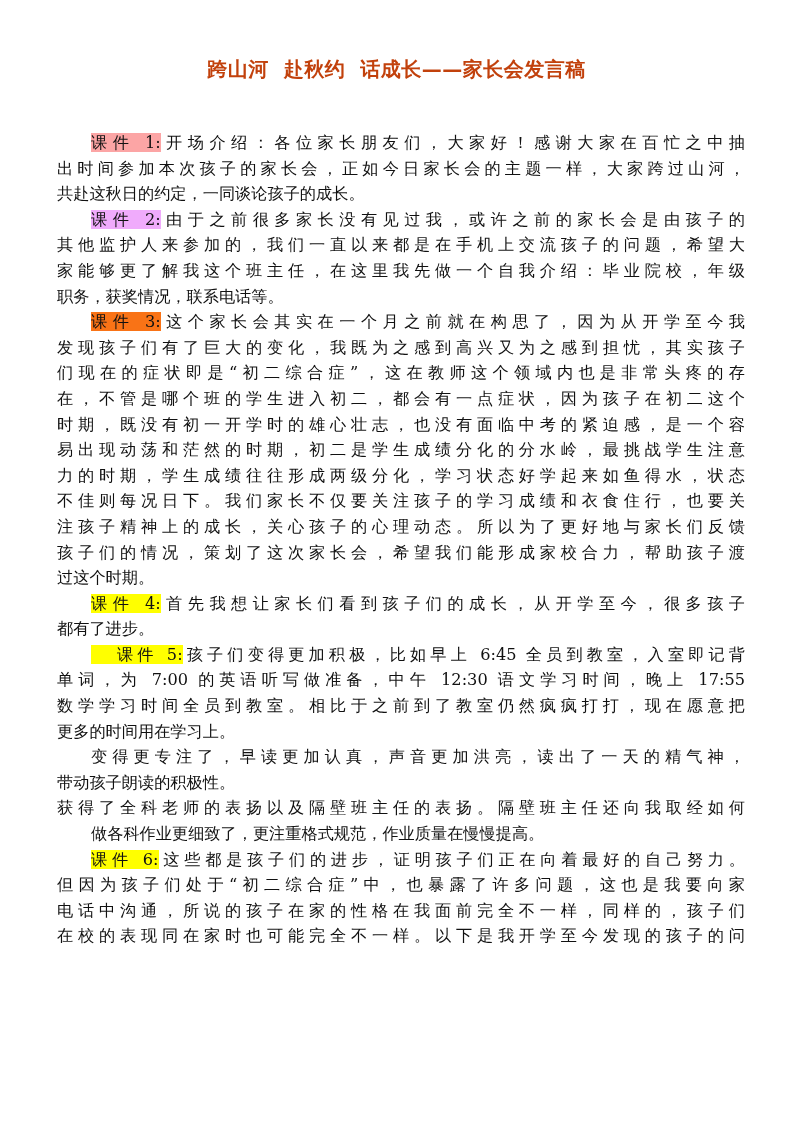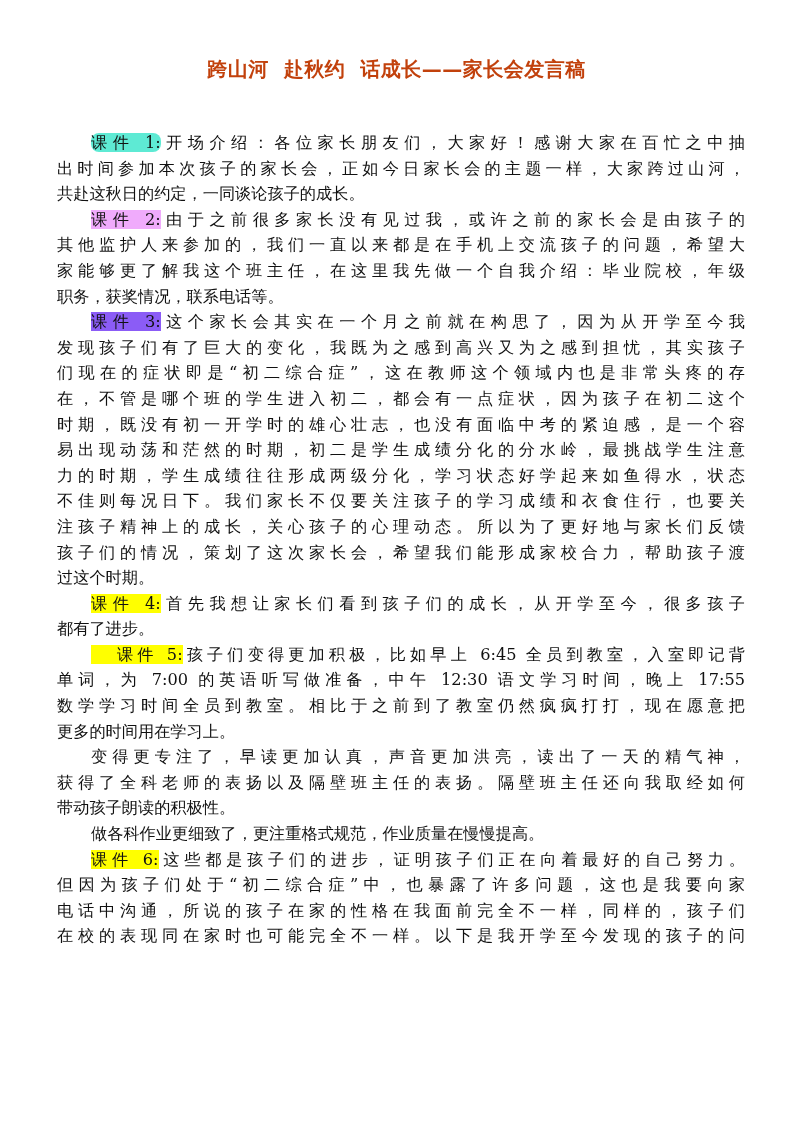--- a/index.html
+++ b/index.html
@@ -16,32 +16,32 @@
   .line.indent { padding-left: 34px; }
   .hl { background: #ffff00; }
 </style>
 </head>
 <body>
 
 <div class="page">
   <div class="title">跨山河  赴秋约  话成长——家长会发言稿</div>
   <div class="body" id="doc-body">
       <div>
-        <div class="line indent"><span class="hl" style="background: #5eead4; border-radius: 8px;">课件 1:</span><span>开场介绍：各位家长朋友们，大家好！感谢大家在百忙之中抽</span></div>
+        <div class="line indent"><span class="hl" style="background: #fca5a5;">课件 1:</span><span>开场介绍：各位家长朋友们，大家好！感谢大家在百忙之中抽</span></div>
         <div class="line"><span>出时间参加本次孩子的家长会，正如今日家长会的主题一样，大家跨过山河，</span></div>
         <div class="line last"><span>共赴这秋日的约定，一同谈论孩子的成长。</span></div>
       </div>
       <div>
         <div class="line indent"><span class="hl" style="background: #f0abfc;">课件 2:</span><span>由于之前很多家长没有见过我，或许之前的家长会是由孩子的</span></div>
         <div class="line"><span>其他监护人来参加的，我们一直以来都是在手机上交流孩子的问题，希望大</span></div>
         <div class="line"><span>家能够更了解我这个班主任，在这里我先做一个自我介绍：毕业院校，年级</span></div>
         <div class="line last"><span>职务，获奖情况，联系电话等。</span></div>
       </div>
       <div>
-        <div class="line indent"><span class="hl" style="background: #8b5cf6;">课件 3:</span><span>这个家长会其实在一个月之前就在构思了，因为从开学至今我</span></div>
+        <div class="line indent"><span class="hl" style="background: #f97316;">课件 3:</span><span>这个家长会其实在一个月之前就在构思了，因为从开学至今我</span></div>
         <div class="line"><span>发现孩子们有了巨大的变化，我既为之感到高兴又为之感到担忧，其实孩子</span></div>
         <div class="line"><span>们现在的症状即是“初二综合症”，这在教师这个领域内也是非常头疼的存</span></div>
         <div class="line"><span>在，不管是哪个班的学生进入初二，都会有一点症状，因为孩子在初二这个</span></div>
         <div class="line"><span>时期，既没有初一开学时的雄心壮志，也没有面临中考的紧迫感，是一个容</span></div>
         <div class="line"><span>易出现动荡和茫然的时期，初二是学生成绩分化的分水岭，最挑战学生注意</span></div>
         <div class="line"><span>力的时期，学生成绩往往形成两级分化，学习状态好学起来如鱼得水，状态</span></div>
         <div class="line"><span>不佳则每况日下。我们家长不仅要关注孩子的学习成绩和衣食住行，也要关</span></div>
         <div class="line"><span>注孩子精神上的成长，关心孩子的心理动态。所以为了更好地与家长们反馈</span></div>
         <div class="line"><span>孩子们的情况，策划了这次家长会，希望我们能形成家校合力，帮助孩子渡</span></div>
         <div class="line last"><span>过这个时期。</span></div>
@@ -51,22 +51,22 @@
         <div class="line last"><span>都有了进步。</span></div>
       </div>
       <div>
         <div class="line indent"><span class="hl" style="background: rgb(255, 255, 0); padding-left: 26px;">课件 5:</span><span>孩子们变得更加积极，比如早上 6:45 全员到教室，入室即记背</span></div>
         <div class="line"><span>单词，为 7:00 的英语听写做准备，中午 12:30 语文学习时间，晚上 17:55</span></div>
         <div class="line"><span>数学学习时间全员到教室。相比于之前到了教室仍然疯疯打打，现在愿意把</span></div>
         <div class="line last"><span>更多的时间用在学习上。</span></div>
       </div>
       <div>
         <div class="line indent"><span>变得更专注了，早读更加认真，声音更加洪亮，读出了一天的精气神，</span></div>
+        <div class="line last"><span>带动孩子朗读的积极性。</span></div>
         <div class="line"><span>获得了全科老师的表扬以及隔壁班主任的表扬。隔壁班主任还向我取经如何</span></div>
-        <div class="line last"><span>带动孩子朗读的积极性。</span></div>
       </div>
       <div>
         <div class="line indent last"><span>做各科作业更细致了，更注重格式规范，作业质量在慢慢提高。</span></div>
       </div>
       <div>
         <div class="line indent"><span class="hl" style="background: rgb(255, 255, 0); margin-top: 15px;">课件 6:</span><span>这些都是孩子们的进步，证明孩子们正在向着最好的自己努力。</span></div>
         <div class="line"><span>但因为孩子们处于“初二综合症”中，也暴露了许多问题，这也是我要向家</span></div>
         <div class="line"><span>电话中沟通，所说的孩子在家的性格在我面前完全不一样，同样的，孩子们</span></div>
         <div class="line"><span>在校的表现同在家时也可能完全不一样。以下是我开学至今发现的孩子的问</span></div>
       </div>

